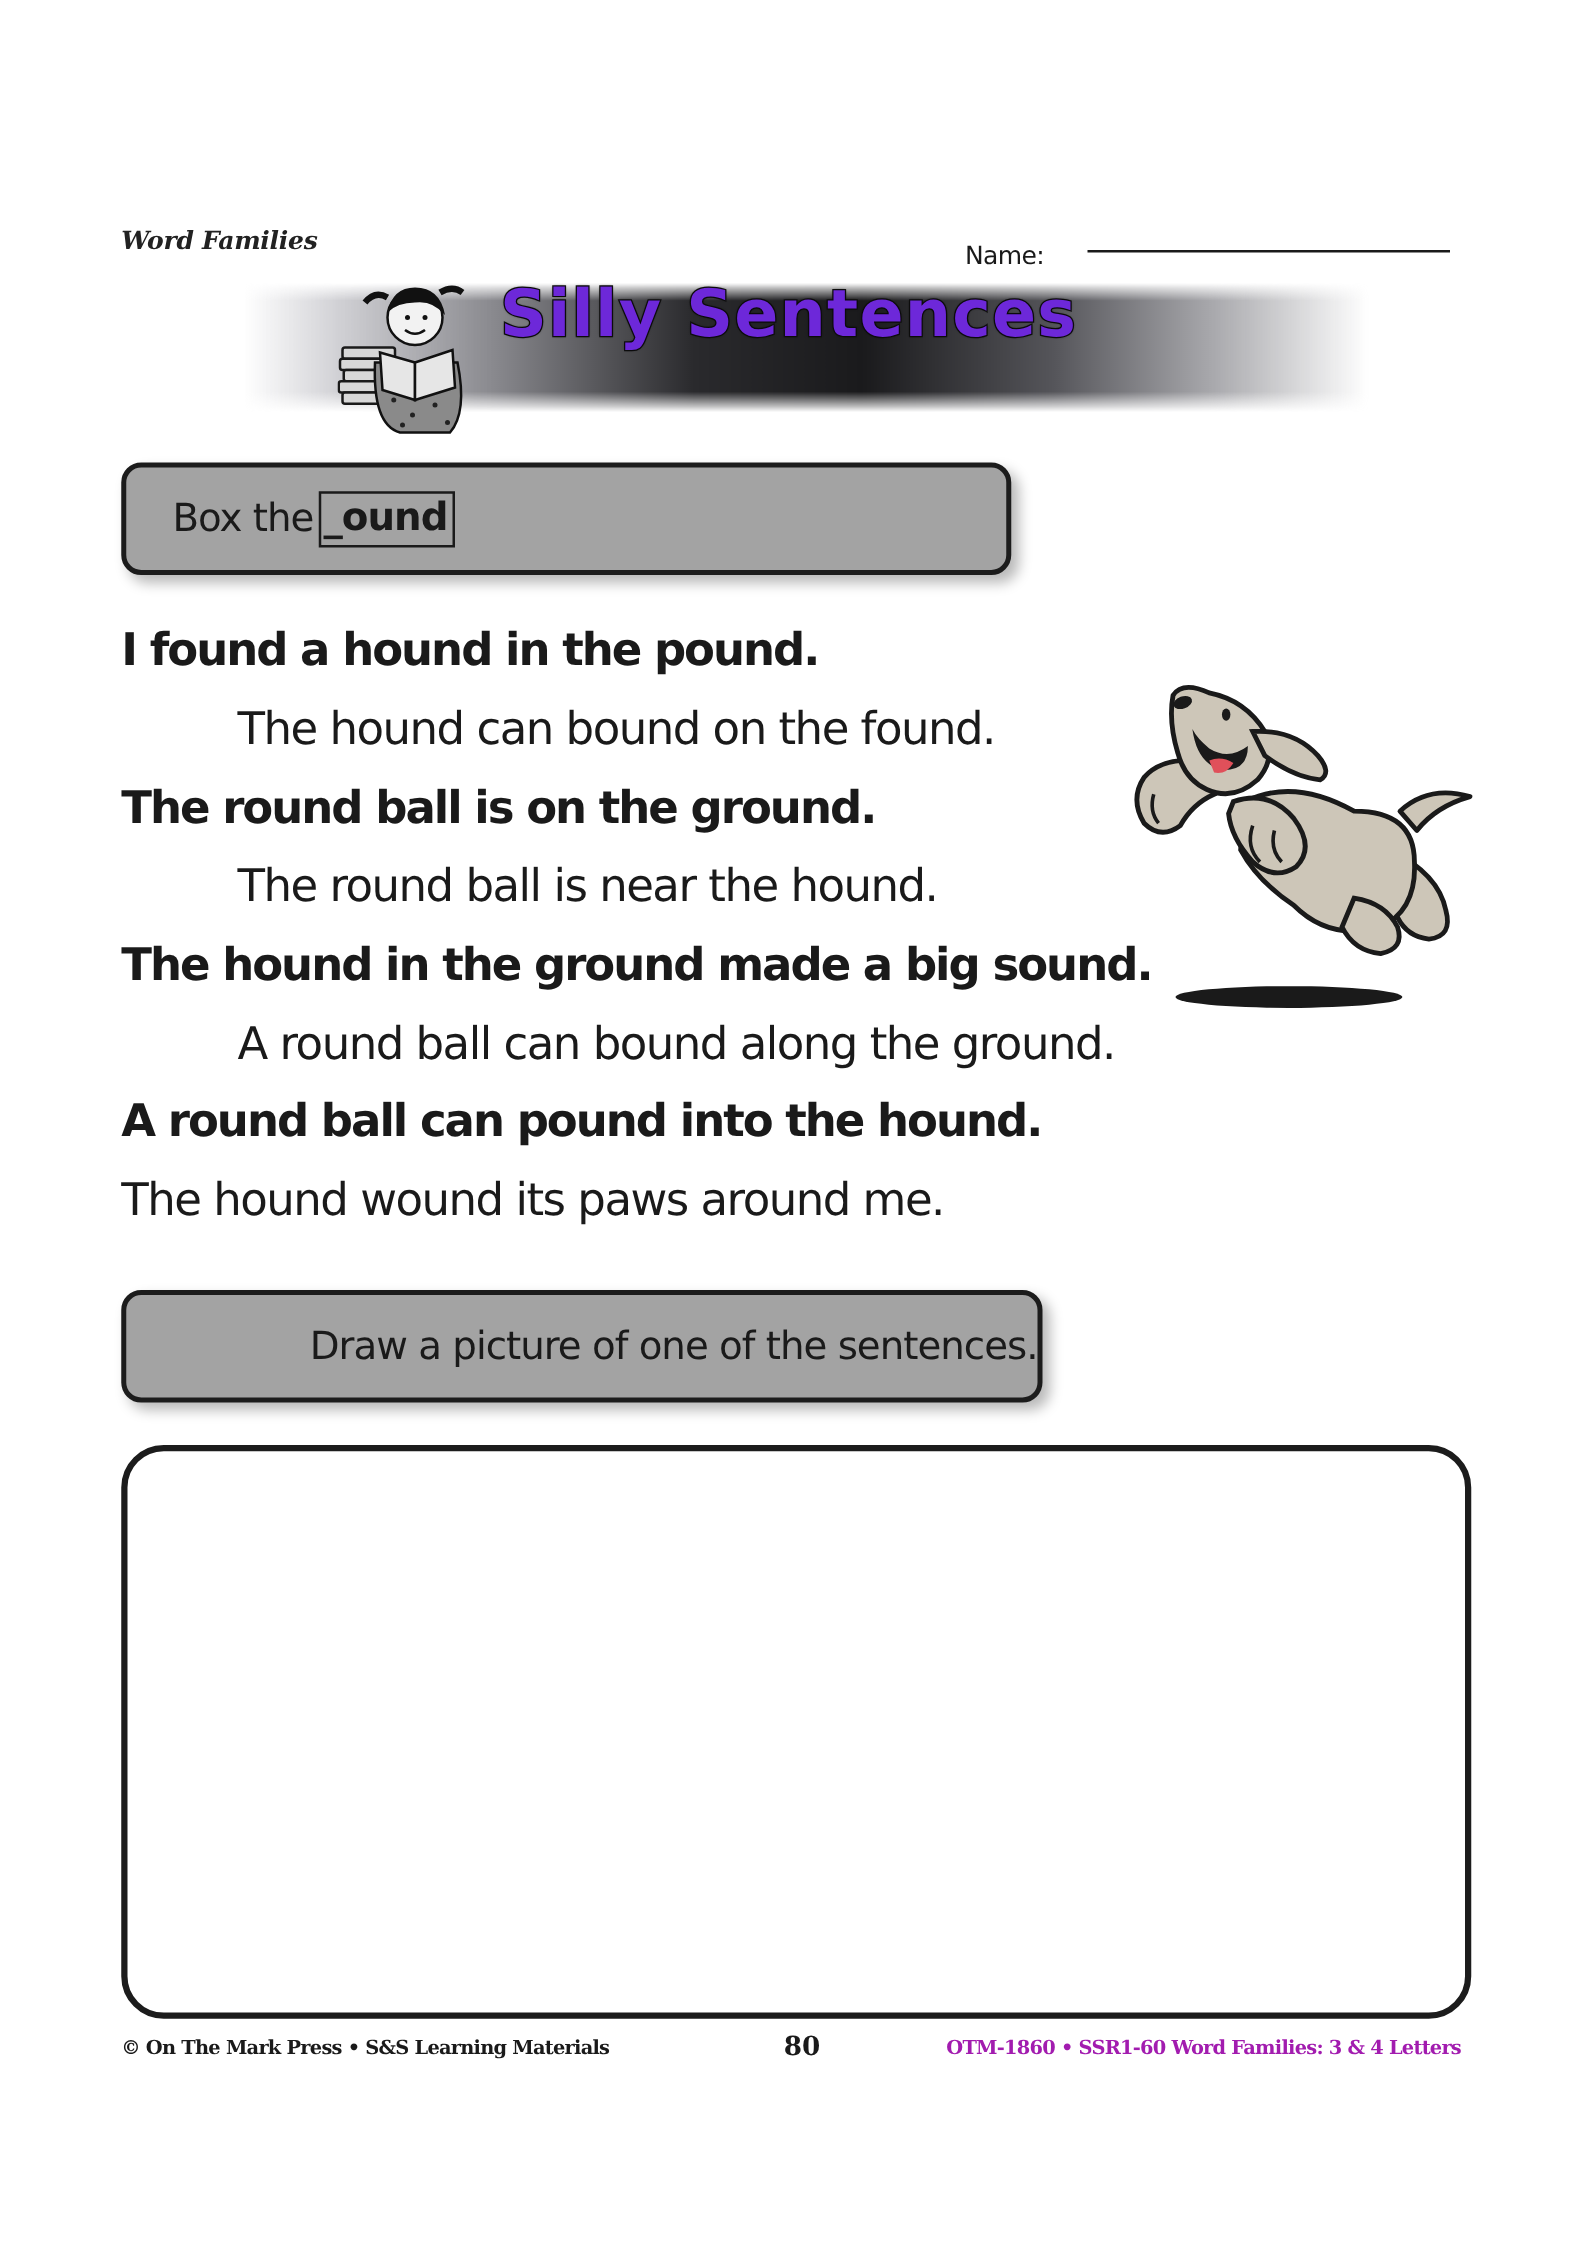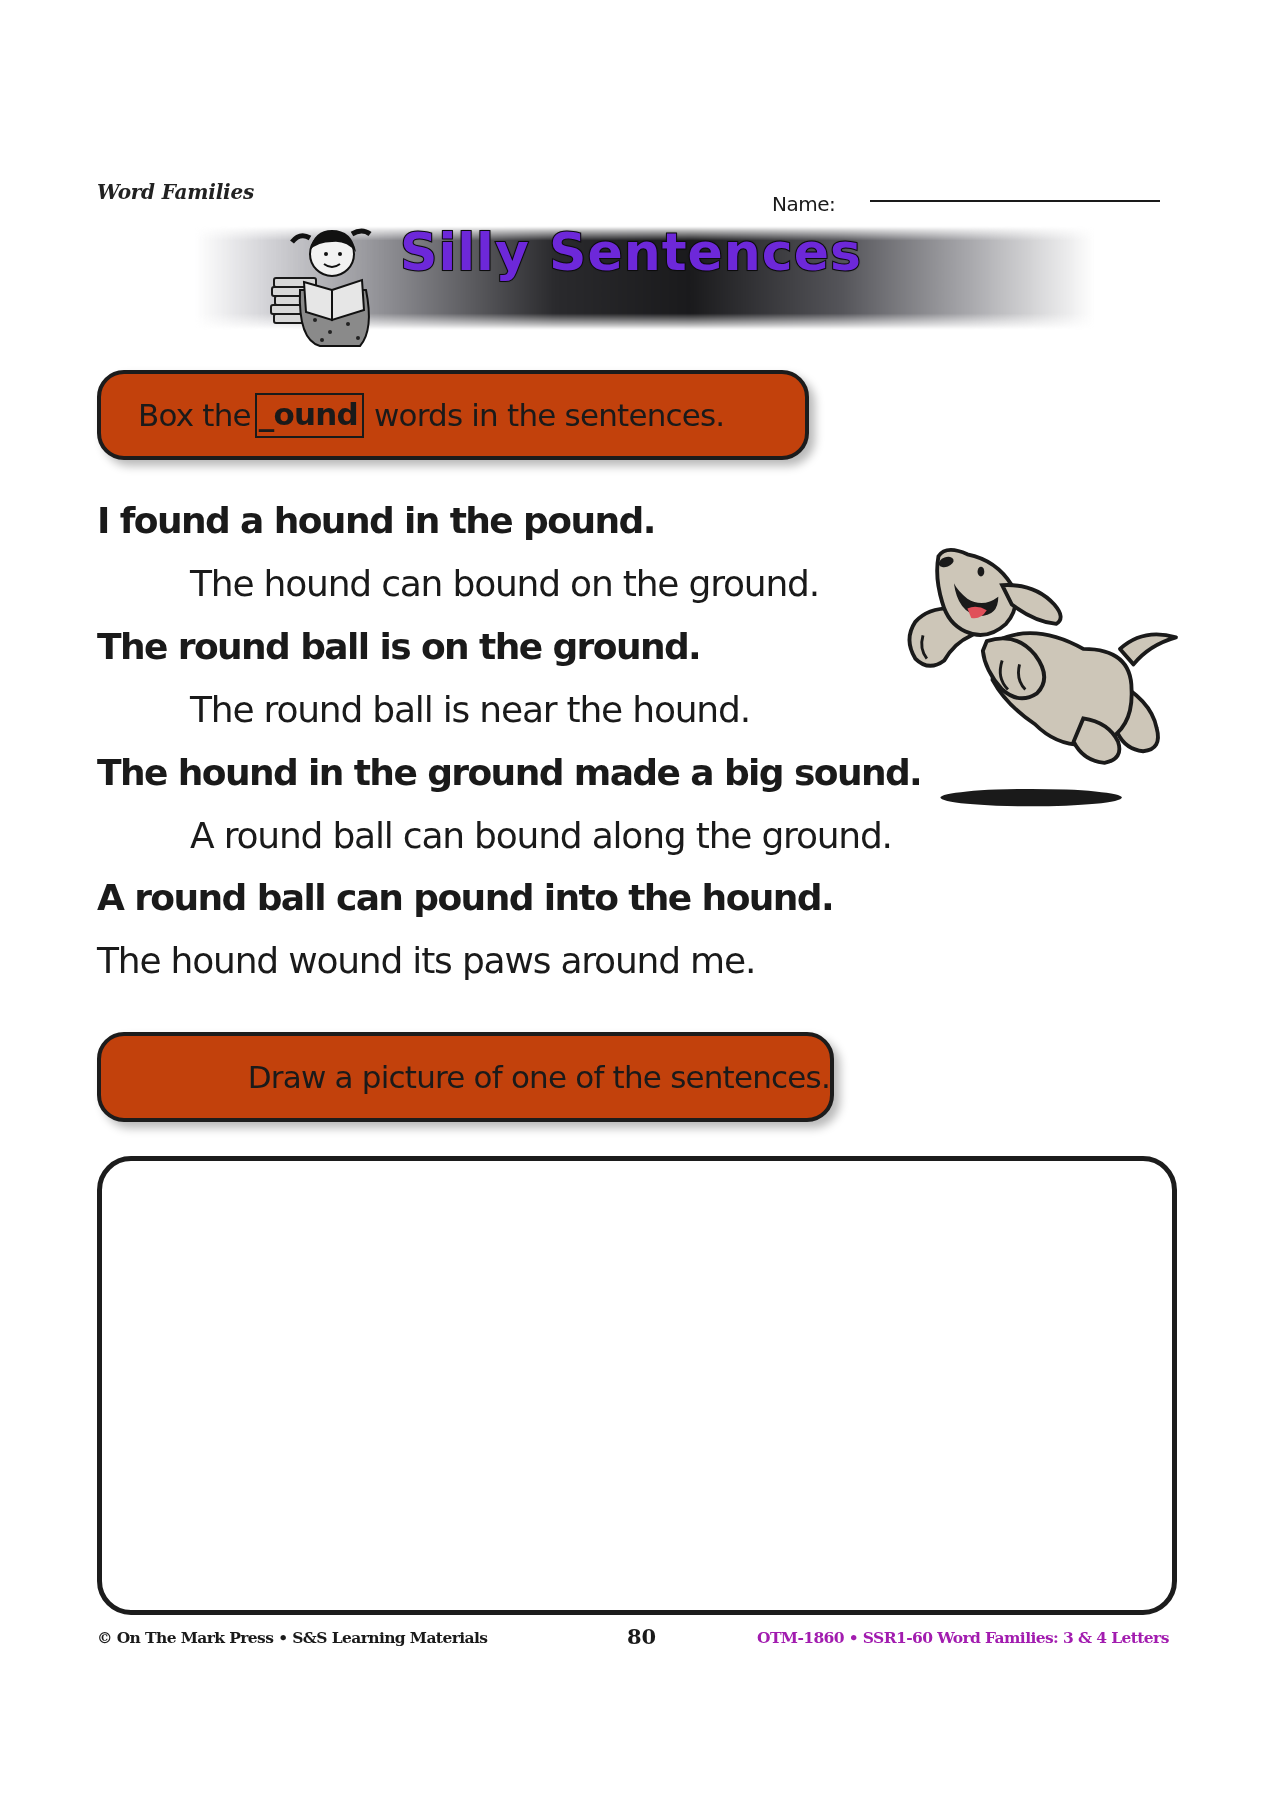--- a/index.html
+++ b/index.html
@@ -70,22 +70,22 @@
     text-shadow: 0 0 2px #000;
   }
   .girl-illustration {
     left: 270px; top: 220px;
     width: 130px; height: 130px;
   }
 
   
   .instr-box {
     border: 4px solid #1c1c1c;
-    border-radius: 27px;
-    background: #c2410c;
+    border-radius: 16px;
+    background: #a3a3a3;
     box-shadow: 6px 6px 10px rgba(0,0,0,0.28);
     box-sizing: border-box;
     display: flex;
     align-items: center;
     font-family: "DejaVu Sans", sans-serif;
     font-size: 31px;
     letter-spacing: -0.8px;
     color: #1a1a1a;
   }
   .instr-box-1 {
@@ -200,25 +200,24 @@
   </g>
 
   <path d="M34 62 L62 70 L62 100 L36 92 Z" fill="#e6e6e6" stroke="#111" stroke-width="2"></path>
   <path d="M62 70 L92 60 L94 90 L62 100 Z" fill="#e6e6e6" stroke="#111" stroke-width="2"></path>
 </svg>
 <div class="abs banner-title">Silly Sentences</div>
 
 <div class="abs instr-box instr-box-1">
   <span>Box the</span>
   <span class="ound-box">_ound</span>
-  <span>words in the sentences.</span>
 </div>
 
 <div class="abs sentence bold" style="top:503px;">I found a hound in the pound.</div>
-<div class="abs sentence indent" style="top:566px;">The hound can bound on the ground.</div>
+<div class="abs sentence indent" style="top:566px;">The hound can bound on the found.</div>
 <div class="abs sentence bold" style="top:629px;">The round ball is on the ground.</div>
 <div class="abs sentence indent" style="top:692px;">The round ball is near the hound.</div>
 <div class="abs sentence bold" style="top:755px;">The hound in the ground made a big sound.</div>
 <div class="abs sentence indent" style="top:818px;">A round ball can bound along the ground.</div>
 <div class="abs sentence bold" style="top:880px;">A round ball can pound into the hound.</div>
 <div class="abs sentence" style="top:943px;">The hound wound its paws around me.</div>
 
 <svg class="abs dog" viewBox="0 0 300 290">
 
   <path d="M238 118 Q262 96 296 106 Q268 114 252 134 Z" fill="#cdc6b8" stroke="#1a1a1a" stroke-width="4" stroke-linejoin="round"></path>

